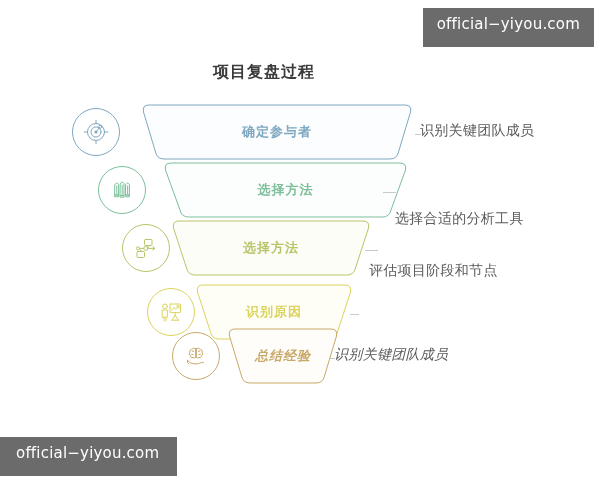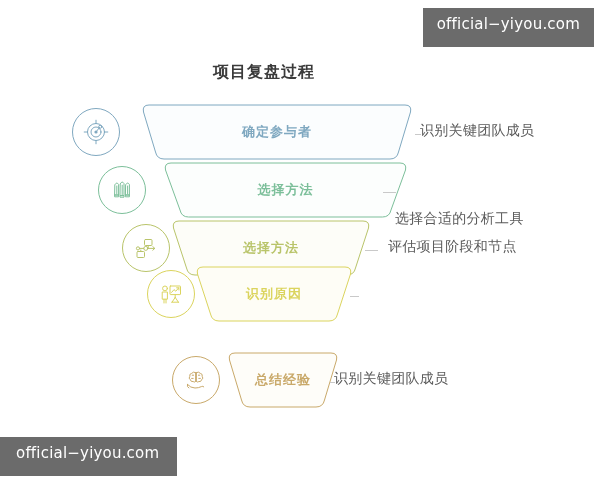--- a/index.html
+++ b/index.html
@@ -189,24 +189,24 @@
         <path d="M21.8 13.6 L23.8 15.4 L21.8 17.2"></path>
       </svg>
     </div>
     <div class="trap-wrap" style="left: 172px; width: 198px;">
       <svg class="trap-svg" viewBox="0 0 198 56" preserveAspectRatio="none" width="198" height="56">
           <path d="M 7 1 H 191 Q 198 1 196.5 8 L 183.5 48 Q 182 55 175 55 H 23 Q 16 55 14.5 48 L 1.5 8 Q 0 1 7 1 Z" fill="#fdfdf8" stroke="#b9c46a" stroke-width="1" stroke-linejoin="round"></path>
         </svg>
       <div class="trap-label" style="width: 198px;">选择方法</div>
     </div>
     <div class="desc-rule" style="left: 365px; width: 13px;"></div>
-    <div class="desc" style="left: 388px;">评估项目阶段和节点</div>
-  </div>
-
-  <div class="row" id="row-3" style="top: 162px; color: rgb(219, 212, 94);">
+    <div class="desc" style="left: 369px; margin-top: 24px;">评估项目阶段和节点</div>
+  </div>
+
+  <div class="row" id="row-3" style="top: 180px; color: rgb(219, 212, 94);">
     <div class="icon-badge" style="left: 147px;">
       <svg width="30" height="30" viewBox="0 0 30 30" fill="none" stroke="currentColor" stroke-width="1" stroke-linecap="round" stroke-linejoin="round">
         <circle cx="9" cy="9.4" r="2.4"></circle>
         <path d="M6.6 13 h4.8 v7.2 h-4.8 Z"></path>
         <path d="M8 20.2 V24 M10 20.2 V24"></path>
         <rect x="14" y="7" width="10.5" height="8.6" rx="0.6"></rect>
         <path d="M15.6 13.4 L18 10.6 L19.8 12.2 L22.8 8.8"></path>
         <path d="M20.6 8.8 H22.9 V11"></path>
         <path d="M19.2 15.6 V18.4"></path>
         <path d="M15.8 23.2 h6.8"></path>
@@ -215,21 +215,21 @@
     </div>
     <div class="trap-wrap" style="left: 196px; width: 156px;">
       <svg class="trap-svg" viewBox="0 0 156 56" preserveAspectRatio="none" width="156" height="56">
           <path d="M 7 1 H 149 Q 156 1 154.5 8 L 141.5 48 Q 140 55 133 55 H 23 Q 16 55 14.5 48 L 1.5 8 Q 0 1 7 1 Z" fill="#fefdf6" stroke="#dbd45e" stroke-width="1" stroke-linejoin="round"></path>
         </svg>
       <div class="trap-label" style="width: 156px;">识别原因</div>
     </div>
     <div class="desc-rule" style="left: 350px; width: 9px;"></div>
   </div>
 
-  <div class="row" id="row-4" style="top: 248px; color: rgb(201, 169, 106);">
+  <div class="row" id="row-4" style="top: 224px; color: rgb(201, 169, 106); font-style: italic;">
     <div class="icon-badge" style="left: 172px;">
       <svg width="30" height="30" viewBox="0 0 30 30" fill="none" stroke="currentColor" stroke-width="1" stroke-linecap="round" stroke-linejoin="round">
         <path d="M14.8 7.6 q-2.6 -1.4 -4.2 0.8 q-2.4 0.4 -1.8 3 q-1.6 1.8 0.6 3.4 q0.4 2.2 2.8 1.8 q1.4 1.2 2.6 -0.4 Z"></path>
         <path d="M15.2 7.6 q2.6 -1.4 4.2 0.8 q2.4 0.4 1.8 3 q1.6 1.8 -0.6 3.4 q-0.4 2.2 -2.8 1.8 q-1.4 1.2 -2.6 -0.4 Z"></path>
         <path d="M15 8.2 V16.4"></path>
         <path d="M12.6 10.2 h-1.4 M12.2 13.4 h-1.6 M17.4 10.2 h1.4 M17.8 13.4 h1.6"></path>
         <path d="M6.4 19.4 q3.2 3.6 7.6 3.6 q3.6 0 6.4 -1.4 q1.6 -0.8 2.4 0.2"></path>
         <path d="M6.4 19.4 q-0.8 2.4 1.4 3.6"></path>
       </svg>
     </div>

